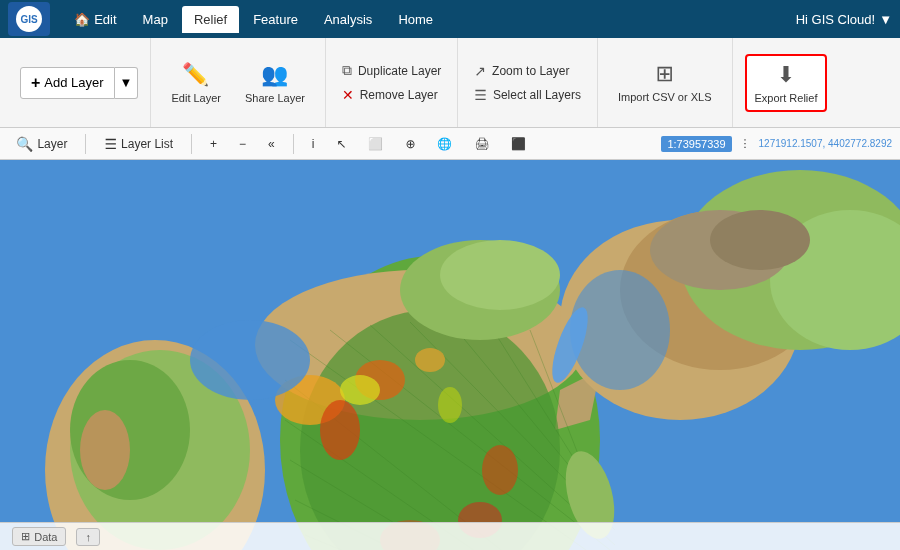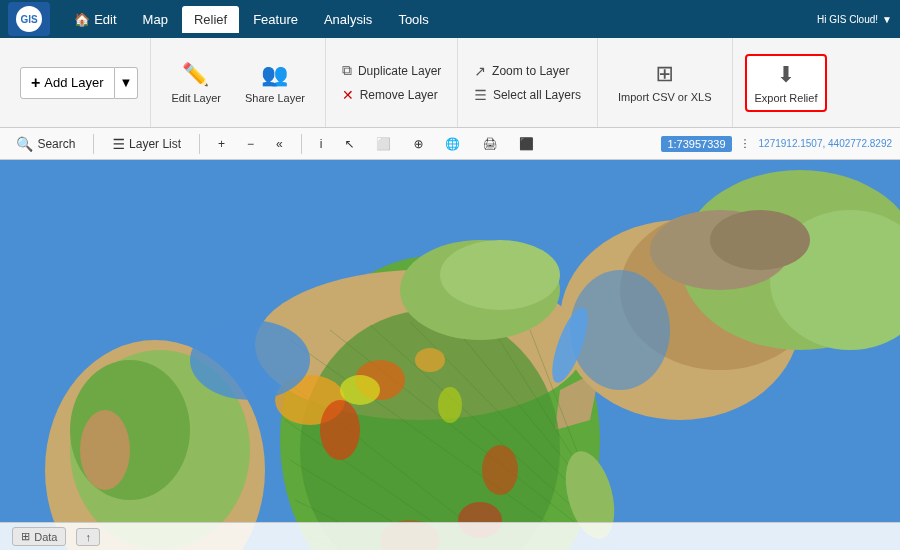--- a/index.html
+++ b/index.html
@@ -25,21 +25,21 @@
       font-weight: bold; color: #2a6ebb; font-size: 10px;
     }
     .nav-links { display: flex; align-items: center; gap: 2px; flex: 1; }
     .nav-item {
       padding: 6px 12px; color: white; cursor: pointer; border-radius: 3px;
       font-size: 13px; display: flex; align-items: center; gap: 4px;
     }
     .nav-item.active {
       background: white; color: #333; border-radius: 3px 3px 0 0;
     }
-    .nav-right { margin-left: auto; color: white; font-size: 10px; cursor: pointer; display: flex; align-items: flex-end; gap: 4px; }
+    .nav-right { margin-left: auto; color: white; font-size: 13px; cursor: pointer; display: flex; align-items: flex-end; gap: 4px; }
 
     
     .toolbar {
       background: #f5f5f5;
       border-bottom: 1px solid #ccc;
       height: 90px;
       display: flex;
       align-items: center;
       padding: 0 8px;
       gap: 0;
@@ -153,21 +153,21 @@
     <div class="nav-item active">
         <span>Relief</span>
       </div>
     <div class="nav-item">
         <span>Feature</span>
       </div>
     <div class="nav-item">
         <span>Analysis</span>
       </div>
     <div class="nav-item">
-        <span>Tools</span>
+        <span>Home</span>
       </div>
   </div>
   <div class="nav-right">
     <span>Hi GIS Cloud!</span>
     <span>▼</span>
   </div>
 </div>
 
 <div class="toolbar">
 
@@ -227,21 +227,21 @@
     <div class="tb-btn highlighted">
       <span class="icon">⬇</span>
       <span>Export Relief</span>
     </div>
   </div>
 </div>
 
 <div class="map-toolbar">
   <div class="map-tb-btn">
     <span class="map-tb-icon">🔍</span>
-    <span>Search</span>
+    <span>Layer</span>
   </div>
   <div class="map-tb-separator"></div>
   <div class="map-tb-btn">
     <span class="map-tb-icon">☰</span>
     <span>Layer List</span>
   </div>
   <div class="map-tb-separator"></div>
   <div class="map-tb-btn">
       <span>+</span>
     </div>

